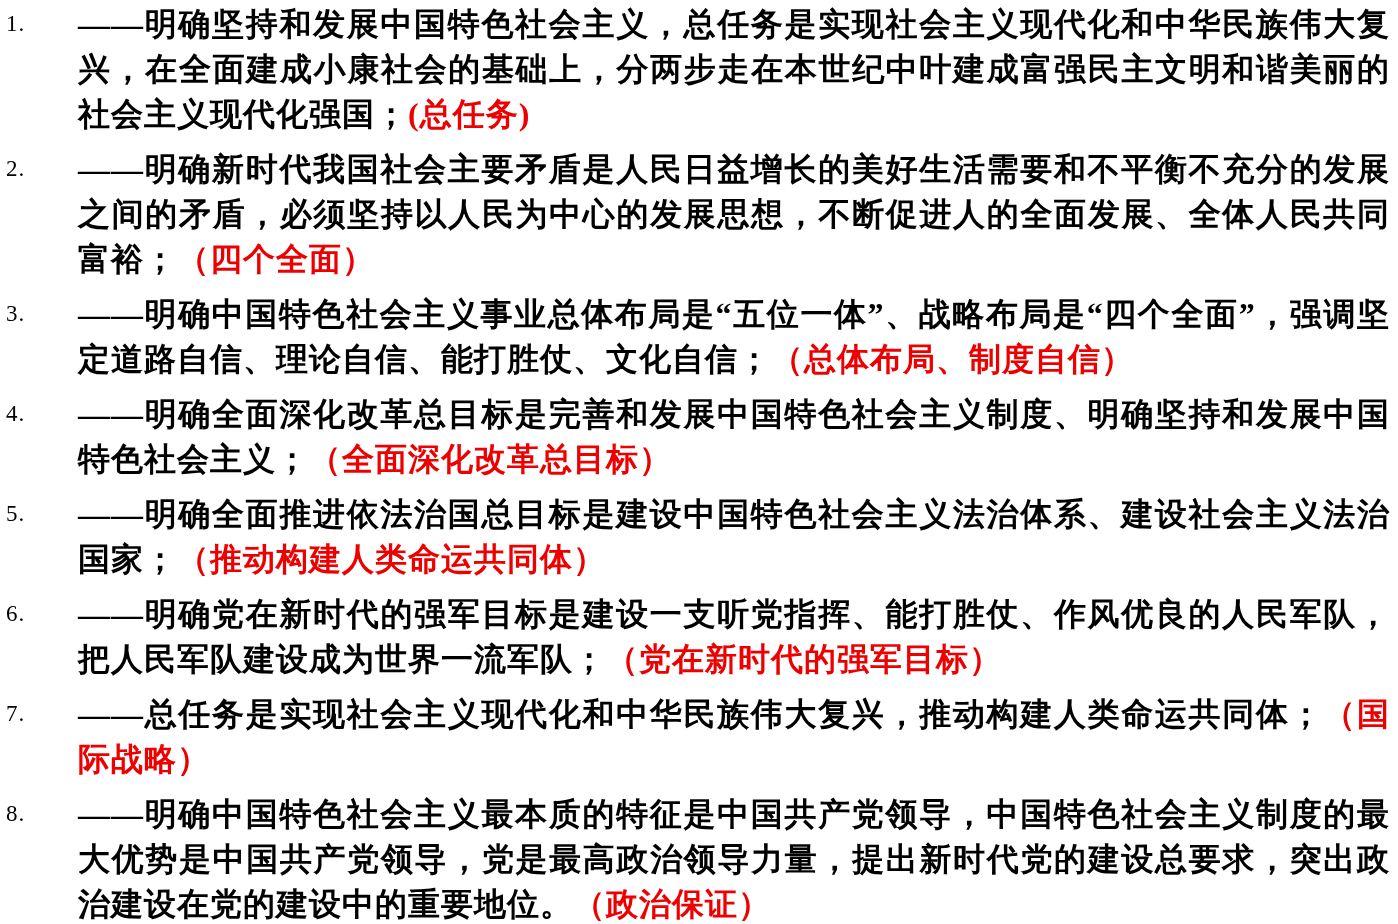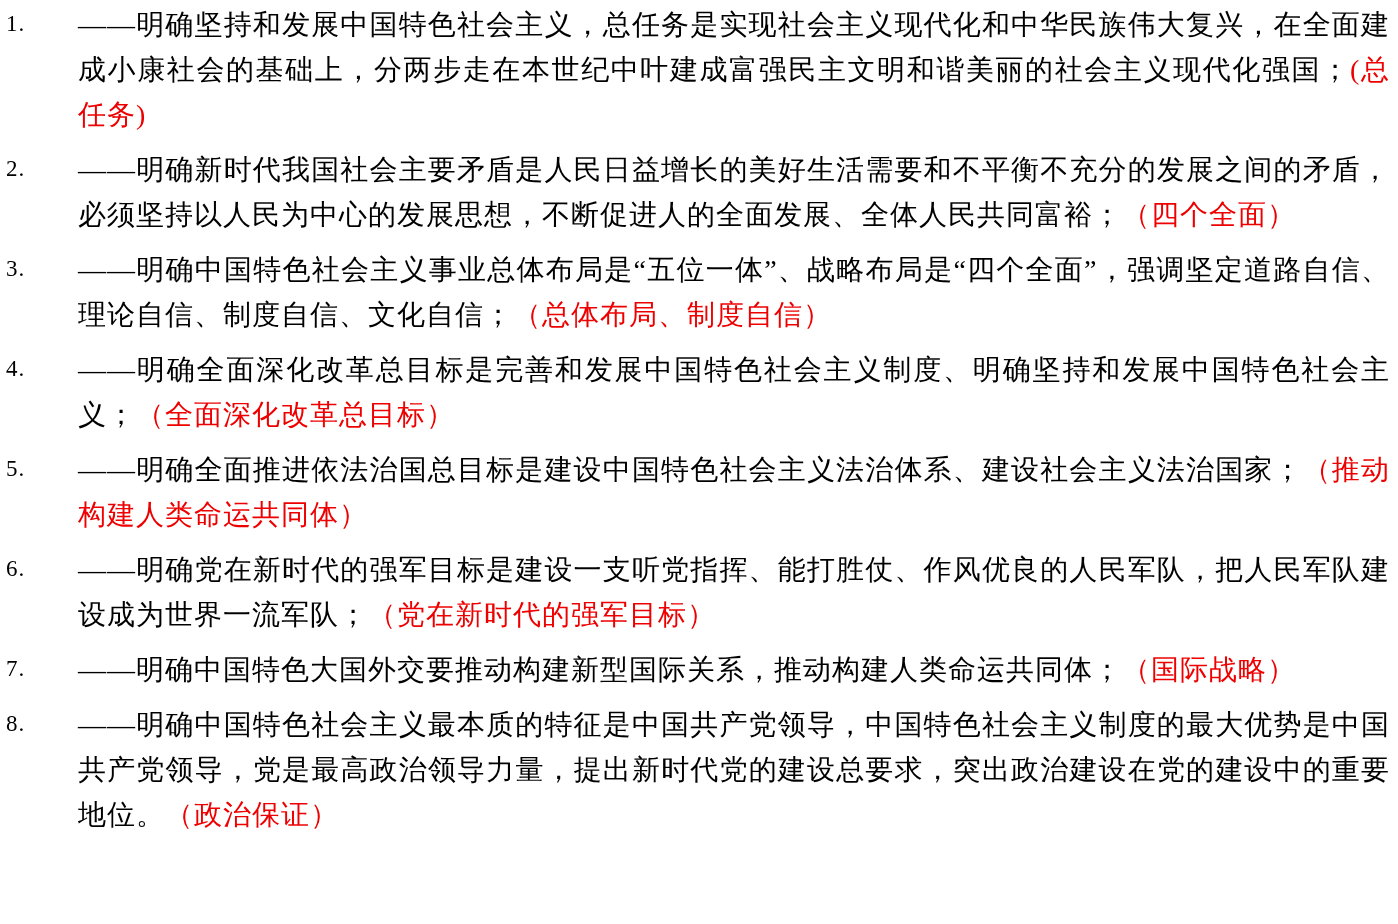--- a/index.html
+++ b/index.html
@@ -23,26 +23,27 @@
   .num {
     position: absolute;
     left: 6px;
     top: 9px;
     font-size: 23px;
     color: #000000;
     font-family: "Liberation Serif", "DejaVu Serif", serif;
     letter-spacing: 1px;
   }
   .body {
-    font-size: 28px;
+    font-size: 32px;
     line-height: 45px;
     letter-spacing: 1px;
     color: #000000;
     text-align: justify;
     word-break: break-all;
+    font-weight: bold;
   }
   .annotation {
     color: #ee0000;
   }
 </style>
 </head>
 <body>
 
 <div class="doc">
 
@@ -51,41 +52,41 @@
     <p class="body"><span>——明确坚持和发展中国特色社会主义，总任务是实现社会主义现代化和中华民族伟大复兴，在全面建成小康社会的基础上，分两步走在本世纪中叶建成富强民主文明和谐美丽的社会主义现代化强国；</span><span class="annotation">(总任务)</span></p>
   </div>
 
   <div class="item">
     <span class="num">2.</span>
     <p class="body"><span>——明确新时代我国社会主要矛盾是人民日益增长的美好生活需要和不平衡不充分的发展之间的矛盾，必须坚持以人民为中心的发展思想，不断促进人的全面发展、全体人民共同富裕；</span><span class="annotation">（四个全面）</span></p>
   </div>
 
   <div class="item">
     <span class="num">3.</span>
-    <p class="body"><span>——明确中国特色社会主义事业总体布局是“五位一体”、战略布局是“四个全面”，强调坚定道路自信、理论自信、制度自信、文化自信；</span><span class="annotation">（总体布局、制度自信）</span></p>
+    <p class="body"><span>——明确中国特色社会主义事业总体布局是“五位一体”、战略布局是“四个全面”，强调坚定道路自信、理论自信、能打胜仗、文化自信；</span><span class="annotation">（总体布局、制度自信）</span></p>
   </div>
 
   <div class="item">
     <span class="num">4.</span>
     <p class="body"><span>——明确全面深化改革总目标是完善和发展中国特色社会主义制度、明确坚持和发展中国特色社会主义；</span><span class="annotation">（全面深化改革总目标）</span></p>
   </div>
 
   <div class="item">
     <span class="num">5.</span>
     <p class="body"><span>——明确全面推进依法治国总目标是建设中国特色社会主义法治体系、建设社会主义法治国家；</span><span class="annotation">（推动构建人类命运共同体）</span></p>
   </div>
 
   <div class="item">
     <span class="num">6.</span>
     <p class="body"><span>——明确党在新时代的强军目标是建设一支听党指挥、能打胜仗、作风优良的人民军队，把人民军队建设成为世界一流军队；</span><span class="annotation">（党在新时代的强军目标）</span></p>
   </div>
 
   <div class="item">
     <span class="num">7.</span>
-    <p class="body"><span>——明确中国特色大国外交要推动构建新型国际关系，推动构建人类命运共同体；</span><span class="annotation">（国际战略）</span></p>
+    <p class="body"><span>——总任务是实现社会主义现代化和中华民族伟大复兴，推动构建人类命运共同体；</span><span class="annotation">（国际战略）</span></p>
   </div>
 
   <div class="item">
     <span class="num">8.</span>
     <p class="body"><span>——明确中国特色社会主义最本质的特征是中国共产党领导，中国特色社会主义制度的最大优势是中国共产党领导，党是最高政治领导力量，提出新时代党的建设总要求，突出政治建设在党的建设中的重要地位。</span><span class="annotation">（政治保证）</span></p>
   </div>
 
 </div>
 
 </body></html>

